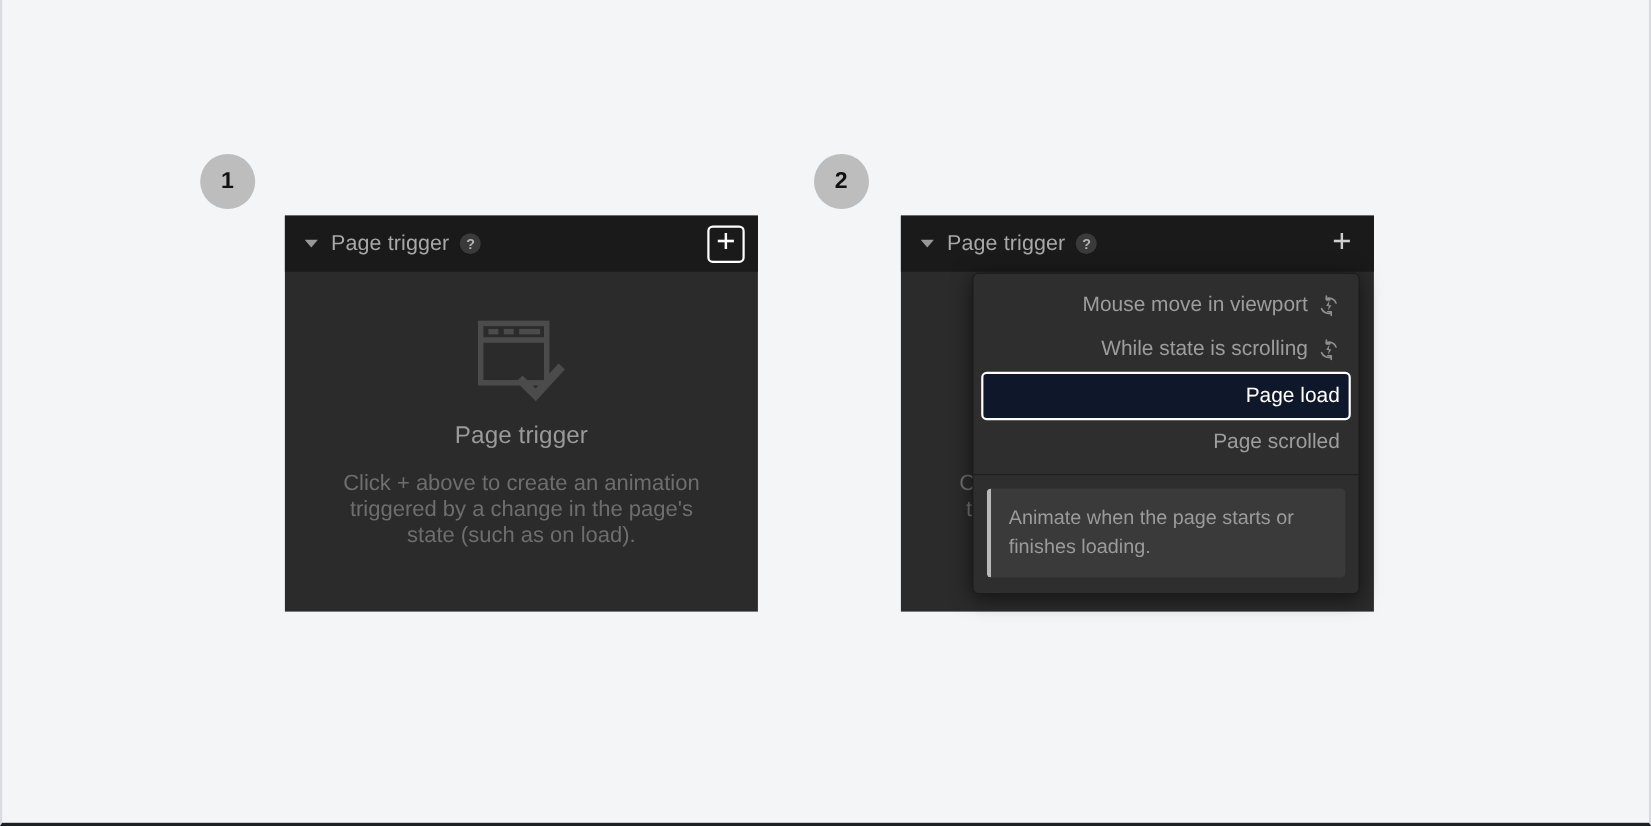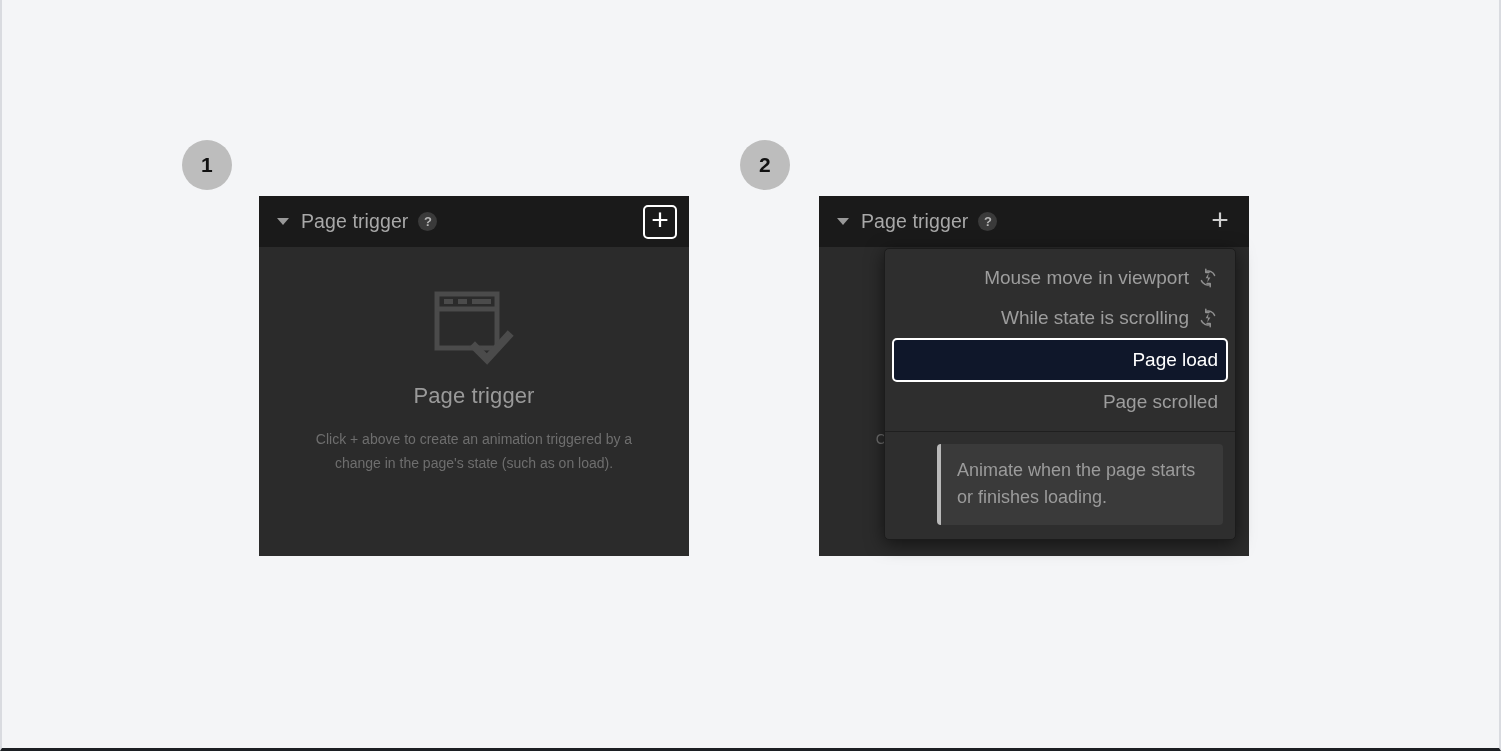--- a/index.html
+++ b/index.html
@@ -124,21 +124,21 @@
 
   .empty-title {
     color: #9a9a9a;
     font-size: 22px;
     margin-bottom: 18px;
     letter-spacing: 0.1px;
   }
 
   .empty-desc {
     color: #6e6e6e;
-    font-size: 14px;
+    font-size: 20px;
     line-height: 24px;
     padding: 0 42px;
   }
 
   
   .dropdown {
     position: absolute;
     left: 65px;
     top: 52px;
     width: 352px;
@@ -177,21 +177,21 @@
     display: inline-flex;
     align-items: center;
     flex: 0 0 auto;
   }
 
   .dd-divider {
     height: 1px;
     background: #1f1f1f;
   }
 
-  .dd-tip-wrap { padding: 12px 12px 14px 12px; margin-left: 40px; }
+  .dd-tip-wrap { padding: 12px 12px 14px 12px; }
 
   .dd-tip {
     background: #3a3a3a;
     border-radius: 4px;
     border-left: 4px solid #b9b9b9;
     padding: 13px 16px 14px 16px;
     color: #9b9b9b;
     font-size: 18px;
     line-height: 27px;
   }

